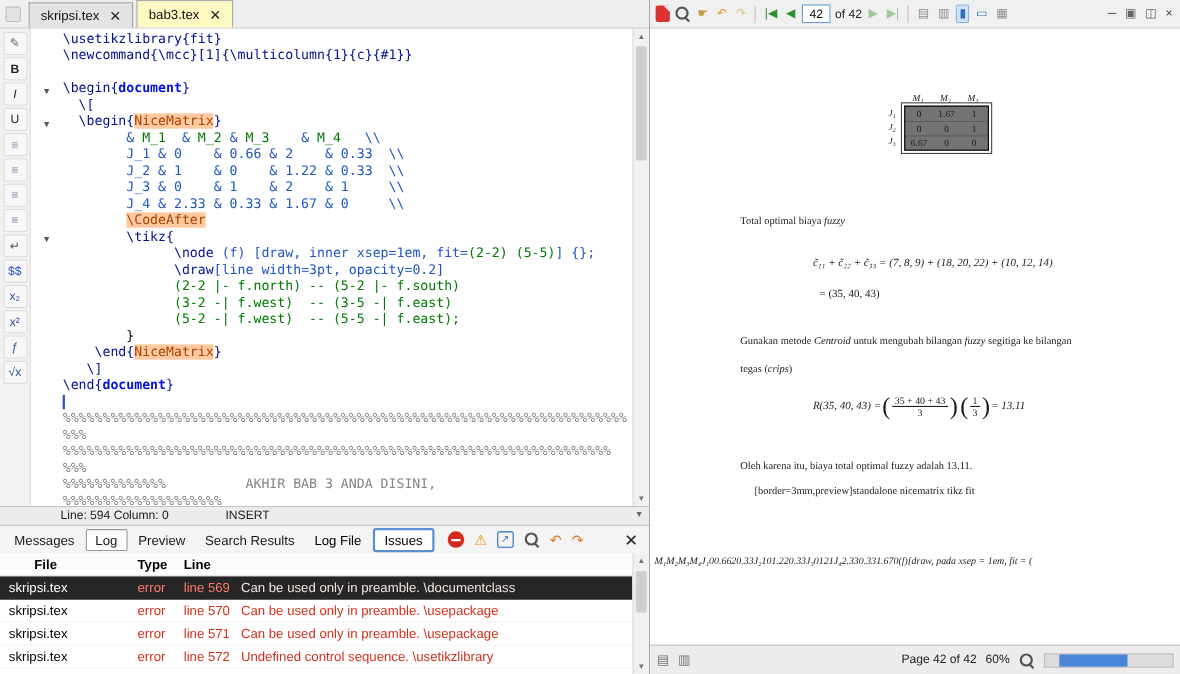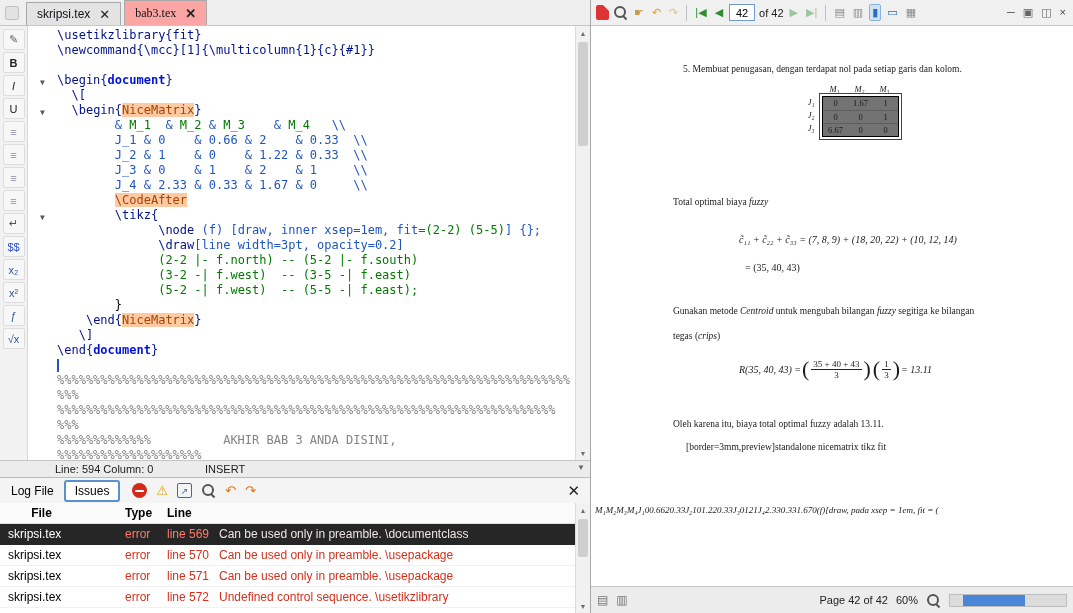--- a/index.html
+++ b/index.html
@@ -5,21 +5,21 @@
   * { margin:0; padding:0; box-sizing:border-box; }
   body { font-family:"Liberation Sans","DejaVu Sans",sans-serif; background:#d8d8d8; }
   .app { position:relative; width:1073px; height:613px; background:#f0f0f0; overflow:hidden; }
 
   
   .tabbar { position:absolute; left:0; top:0; width:590px; height:26px; background:#efefef; border-bottom:1px solid #c6c6c6; }
   .corner-ic { position:absolute; left:5px; top:6px; width:14px; height:14px; background:#e2e2e2; border:1px solid #c0c0c0; border-radius:2px; }
   .tabs-row { position:absolute; left:26px; bottom:0; display:flex; align-items:flex-end; height:26px; }
   .tab { display:flex; align-items:center; gap:9px; height:23px; padding:0 10px; font-size:12px; color:#111;
          background:#e3e3e3; border:1px solid #a9a9a9; border-bottom:none; margin-right:3px; }
-  .tab.active { background:#fca5a5; height:25px;font-family:Liberation Serif, serif; }
+  .tab.active { background:#fef9c3; height:25px; }
   .tab-close { font-size:13px; font-weight:bold; color:#222; line-height:1; cursor:pointer; }
 
   
   .side-toolbar { position:absolute; left:0; top:26px; width:28px; height:434px; background:#f2f2f2; border-right:1px solid #d8d8d8;
                   display:flex; flex-direction:column; align-items:center; padding-top:3px; gap:2px; }
   .side-btn { width:22px; height:21px; display:flex; align-items:center; justify-content:center; font-size:11px;
               background:#f7f7f7; border:1px solid #dddddd; border-radius:2px; cursor:pointer; }
 
   
   .editor { position:absolute; left:28px; top:26px; width:547px; height:434px; background:#ffffff; overflow:hidden;
@@ -216,20 +216,26 @@
   </div>
 
   <div class="ed-status">
     <span class="st-linecol">Line: 594   Column: 0</span>
     <span class="st-mode">INSERT</span>
     <span class="st-dd">▼</span>
   </div>
 
   <div class="log-panel">
     <div class="log-tabs">
+      <div style="display:flex;gap:2px;">
+          <div class="log-tab">Messages</div>
+          <div class="log-tab active">Log</div>
+          <div class="log-tab">Preview</div>
+          <div class="log-tab">Search Results</div>
+        </div>
       <div class="log-filebtn">Log File</div>
       <div class="issues-btn">Issues</div>
       <div class="log-icons">
           <span class="ic-stop">
             <span class="ic-stop-bar"></span>
           </span>
           <span class="ic-glyph" style="color: rgb(229, 160, 0);">⚠</span>
           <span class="ic-box">↗</span>
           <span class="ic-mag"></span>
           <span class="ic-glyph" style="color: rgb(224, 120, 24);">↶</span>
@@ -299,21 +305,20 @@
         <span class="tico" style="color: rgb(42, 110, 187);">▭</span>
         <span class="tico" style="color: rgb(138, 138, 138);">▦</span>
         <span class="tspacer"></span>
         <span class="tico" style="color: rgb(68, 68, 68);">─</span>
         <span class="tico" style="color: rgb(102, 102, 102);">▣</span>
         <span class="tico" style="color: rgb(102, 102, 102);">◫</span>
         <span class="tico" style="color: rgb(68, 68, 68);">×</span>
       </div>
 
     <div class="pdf-page">
-      <div class="pp p-item5">5. Membuat penugasan, dengan terdapat nol pada setiap garis dan kolom.</div>
 
       <div class="p-matrix">
         <div class="m-hrow"><span class="m-h">M₁</span><span class="m-h">M₂</span><span class="m-h">M₃</span></div>
         <div class="m-body">
           <div class="m-labels">
               <div class="m-l">J₁</div>
               <div class="m-l">J₂</div>
               <div class="m-l">J₃</div>
             </div>
           <div class="m-box">

